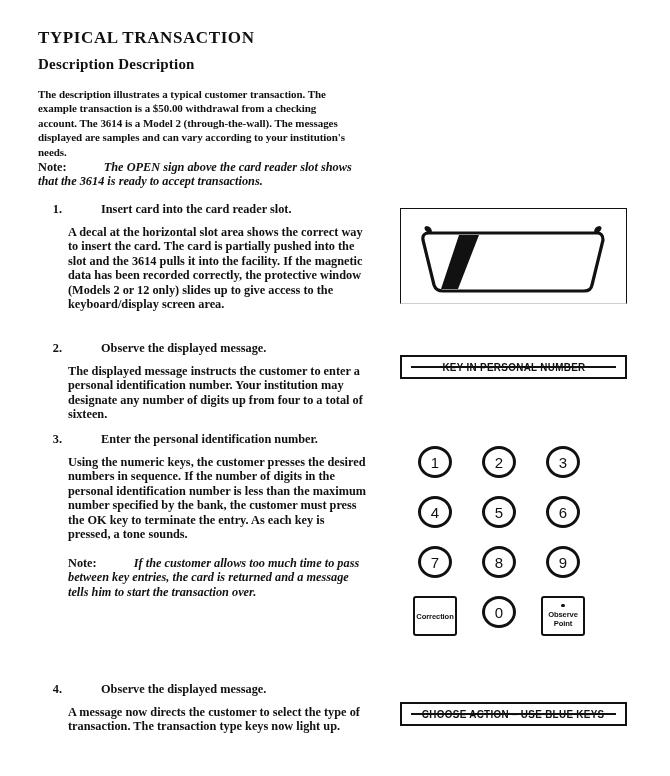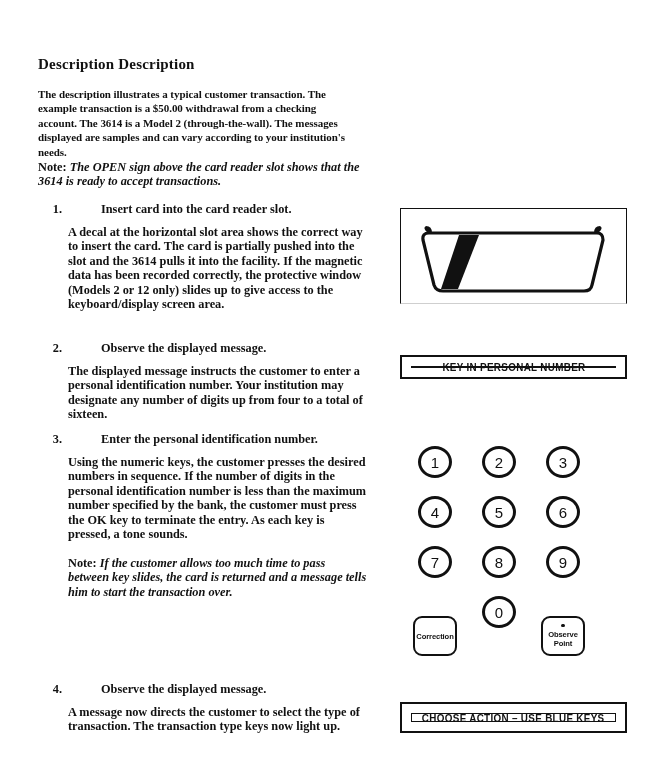--- a/index.html
+++ b/index.html
@@ -58,20 +58,21 @@
     font-size: 12.3px;
     line-height: 14.4px;
   }
   .note-lead {
     font-weight: bold;
     font-style: normal;
   }
   .note-body {
     font-weight: bold;
     font-style: italic;
+    margin-left: 34px;
   }
   .note1 {
     left: 38px;
     top: 160px;
     width: 330px;
   }
 
   
   .step-num {
     position: absolute;
@@ -131,21 +132,21 @@
   }
   .display-text {
     font-family: "Liberation Sans", "DejaVu Sans", sans-serif;
     font-weight: bold;
     font-size: 10.6px;
     letter-spacing: 0.35px;
     transform: scaleX(0.93);
     white-space: nowrap;
   }
   #display-box-1 { left: 400px; top: 355px; width: 227px; height: 24px; }
-  #display-box-2 { left: 400px; top: 702px; width: 227px; height: 31px; }
+  #display-box-2 { left: 400px; top: 702px; width: 227px; height: 24px; }
 
   
   .keypad {
     position: absolute;
     left: 418px;
     top: 446px;
     width: 200px;
     height: 195px;
   }
   .key {
@@ -163,28 +164,27 @@
     height: 32px;
     border: 3px solid #111;
     border-radius: 50%;
     font-size: 15px;
     font-weight: normal;
   }
   .key.square {
     width: 44px;
     height: 40px;
     border: 2px solid #111;
-    border-radius: 9px;
+    border-radius: 3px;
     font-size: 7.6px;
     font-weight: bold;
     letter-spacing: -0.1px;
     flex-direction: column;
     line-height: 9px;
     text-align: center;
-    margin-top: 20px;
   }
   .key .dot {
     display: block;
     width: 3.5px;
     height: 3.5px;
     background: #111;
     border-radius: 50%;
     margin-bottom: 3px;
   }
   .kl1 { left: 0px; }
@@ -194,20 +194,21 @@
   .kr2 { top: 50px; }
   .kr3 { top: 100px; }
   .kr4 { top: 150px; }
   .sq-off { margin-left: -5px; }
 </style>
 </head>
 <body>
 
 <div class="page">
 
+  <div class="h1">TYPICAL TRANSACTION</div>
   <div class="h2">Description Description</div>
 
   <div class="para intro">The description illustrates a typical customer transaction. The example transaction is a $50.00 withdrawal from a checking account.  The 3614 is a Model 2 (through-the-wall).  The messages displayed are samples and can vary according to your institution's needs.</div>
 
   <div class="note-block note1">
     <span class="note-lead">Note:</span>
     <span class="note-body">The OPEN sign above the card reader slot shows that the 3614 is ready to accept transactions.</span>
   </div>
 
   <div class="step-num" style="left:44px; top:202px;">1.</div>
@@ -235,21 +236,21 @@
       <span class="display-text">KEY IN PERSONAL NUMBER</span>
     </div>
   </div>
 
   <div class="step-num" style="left:44px; top:432px;">3.</div>
   <div class="step-title" style="left:68px; top:432px;">Enter the personal identification number.</div>
   <div class="step-body" style="left:68px; top:455px;">Using the numeric keys, the customer presses the desired numbers in sequence.  If the number of digits in the personal identification number is less than the maximum number specified by the bank, the customer must press the OK key to terminate the entry.  As each key is pressed, a tone sounds.</div>
 
   <div class="note-block" style="left:68px; top:556px; width:300px;">
     <span class="note-lead">Note:</span>
-    <span class="note-body">If the customer allows too much time to pass between key slides, the card is returned and a message tells him to start the transaction over.</span>
+    <span class="note-body">If the customer allows too much time to pass between key entries, the card is returned and a message tells him to start the transaction over.</span>
   </div>
 
   <div class="keypad">
     <div class="key round kl1 kr1">1</div>
     <div class="key round kl2 kr1">2</div>
     <div class="key round kl3 kr1">3</div>
 
     <div class="key round kl1 kr2">4</div>
     <div class="key round kl2 kr2">5</div>
     <div class="key round kl3 kr2">6</div>

